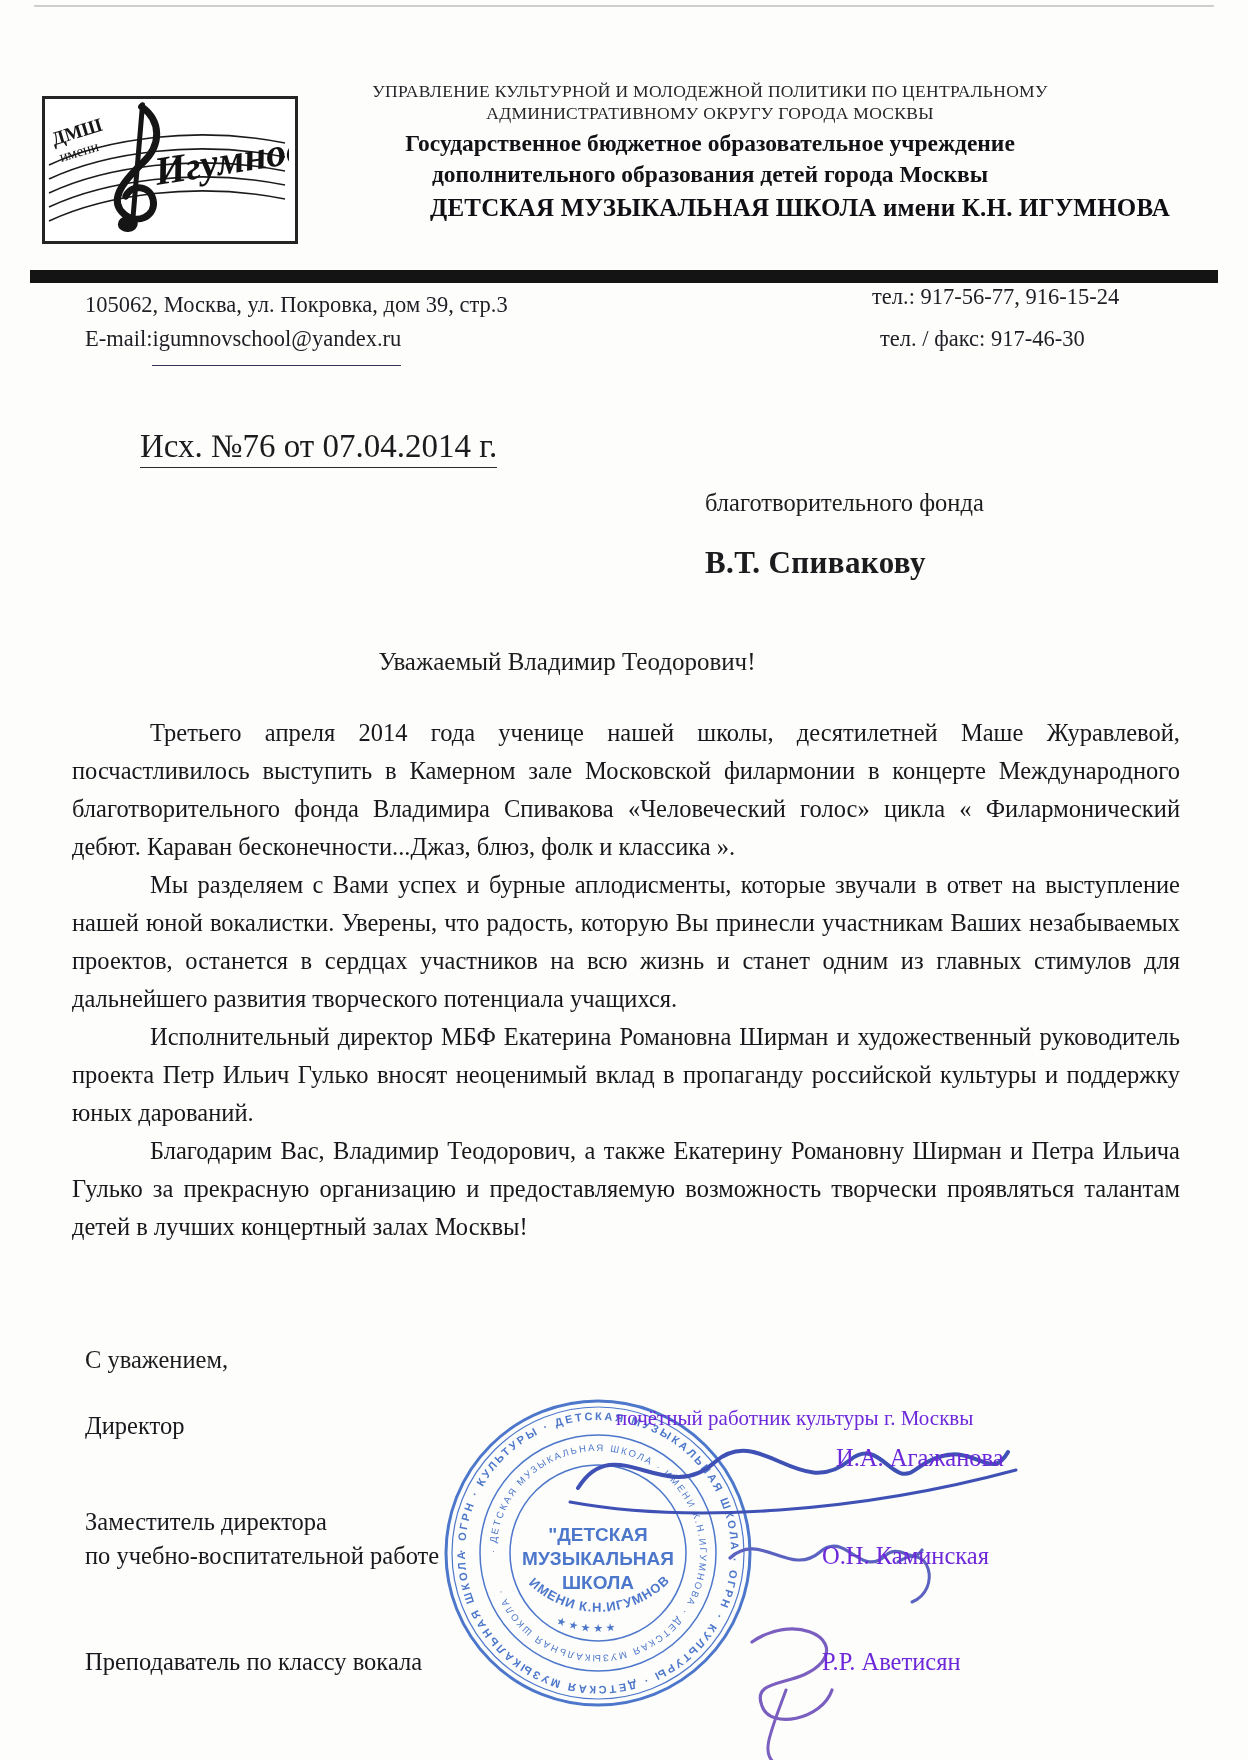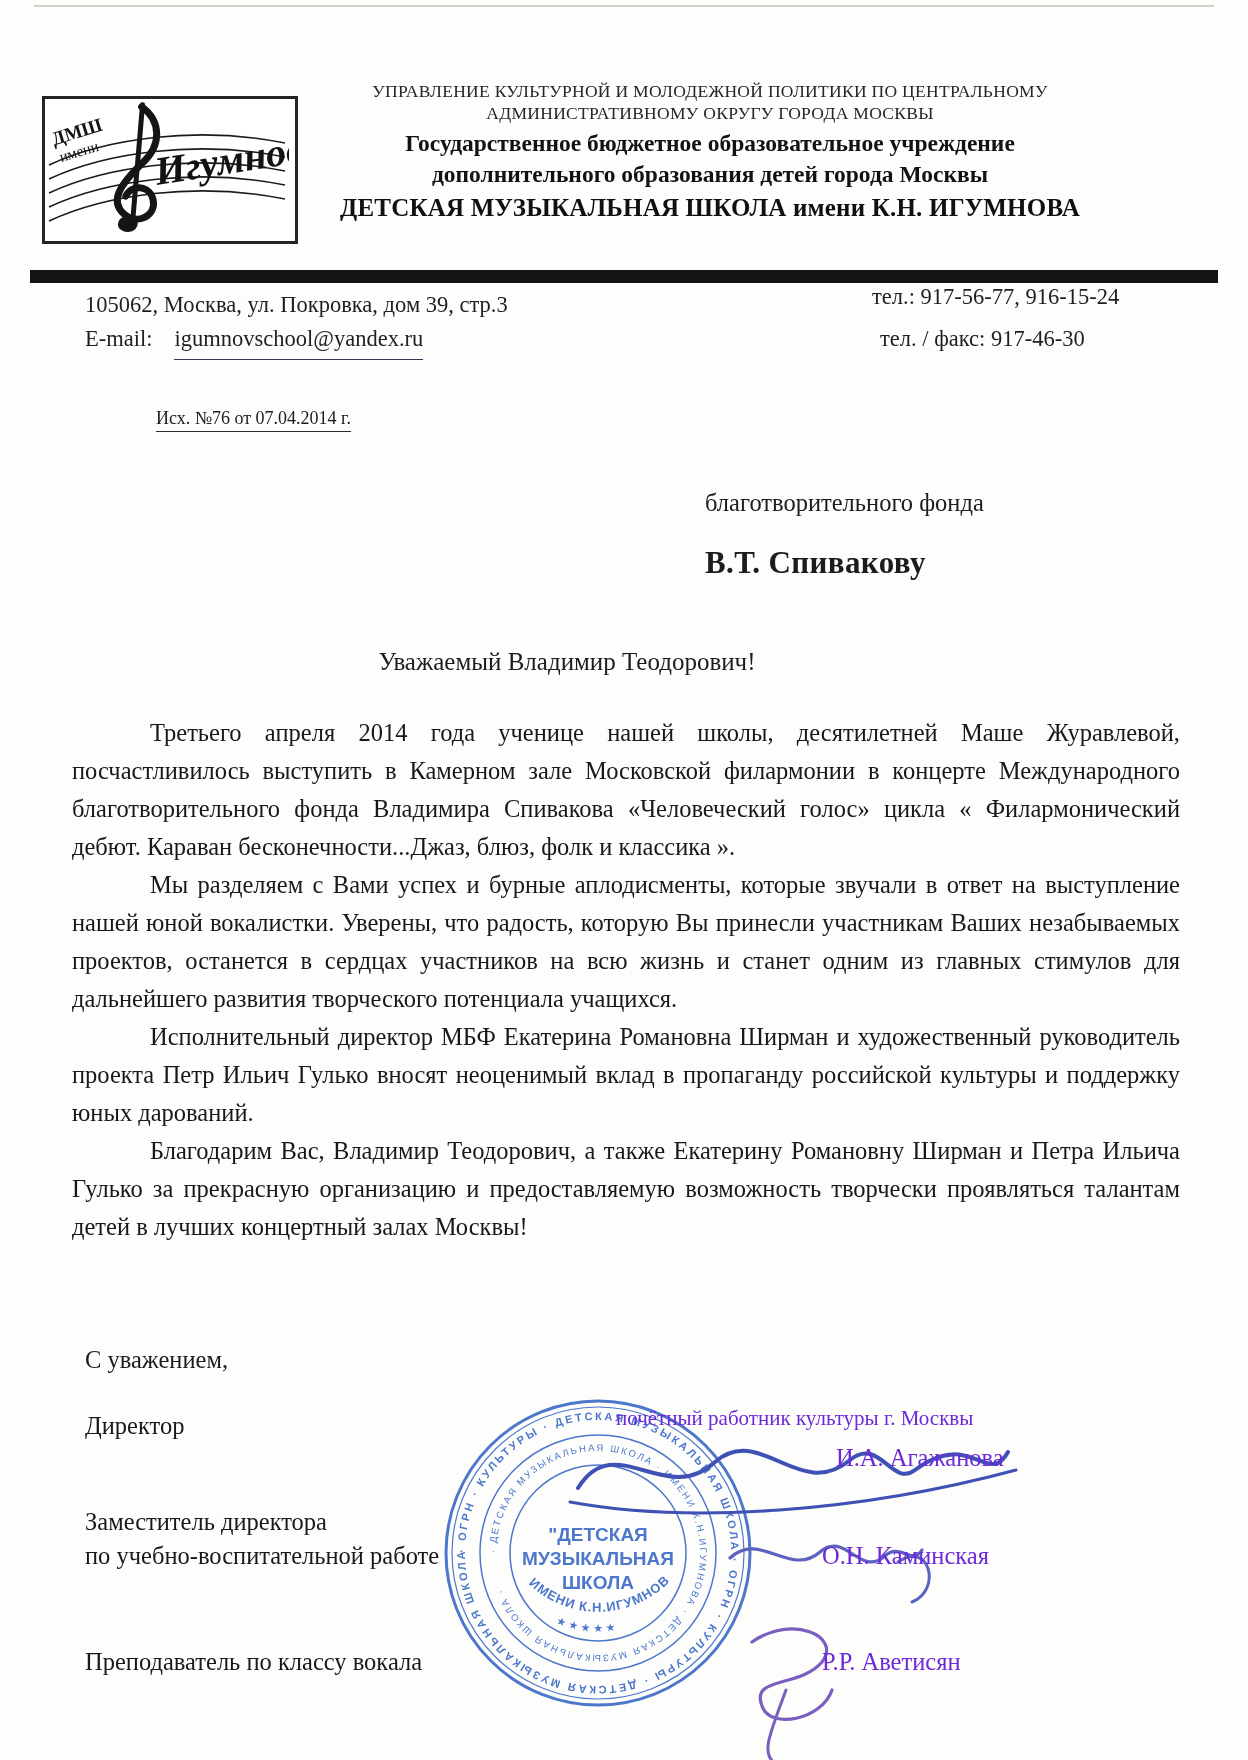--- a/index.html
+++ b/index.html
@@ -7,30 +7,30 @@
     position:relative; width:1248px; height:1760px; margin:0 auto;
     background:#fdfdfc; overflow:hidden;
     font-family:"Liberation Serif", serif; color:#1c1c1e;
   }
   .abs{position:absolute;}
   
   .logo-box{left:42px; top:96px; width:250px; height:142px; border:3px solid #242424; background:#fff;}
   .header-text{left:250px; top:80px; width:920px; text-align:center;}
   .dept-line{font-size:17.5px; line-height:22px; letter-spacing:.3px; color:#26262a;}
   .org-line{font-size:23.5px; line-height:31px; font-weight:bold; color:#121216;}
-  .school-line{font-size:25px; line-height:32px; font-weight:bold; letter-spacing:.2px; color:#101014; margin-top:2px;}
+  .school-line{font-size:25px; line-height:32px; font-weight:bold; letter-spacing:.2px; color:#101014; margin-top:2px;text-align:right;}
   .divider-bar{left:30px; top:270px; width:1188px; height:13px; background:#141414;}
   .contact{font-size:22.5px; color:#1e1e24;}
   .addr{left:85px; top:292px;}
   .email-row{left:85px; top:326px;}
-  .email-link{margin-left:22px; text-decoration:none; color:#1e1e24; border-bottom:1.6px solid #35355a; padding-bottom:8px;}
+  .email-link{text-decoration:none; color:#1e1e24; border-bottom:1.6px solid #35355a; padding-bottom:14px;}
   .phones1{left:872px; top:284px;}
   .phones2{left:880px; top:326px;}
   
-  .ref{left:140px; top:408px; font-size:18px;margin-left:16px;}
+  .ref{left:140px; top:428px; font-size:33px;}
   .ref span{border-bottom:1.7px solid #2a2a30; padding-bottom:3px;}
   .addressee-1{left:705px; top:452px; font-size:24.5px; line-height:34px;}
   .addressee-2{left:705px; top:486px; font-size:24.5px; line-height:34px;}
   .addressee-name{left:705px; top:545px; font-size:31px; font-weight:bold; letter-spacing:.4px;}
   
   .salutation{left:72px; top:648px; width:990px; text-align:center; font-size:25px;}
   .body-text{left:72px; top:714px; width:1108px;}
   .body-text p{margin:0; font-size:24.5px; line-height:38px; text-align:justify; text-indent:78px; color:#18181c;}
   
   .closing{left:85px; top:1346px; font-size:24.5px;}

